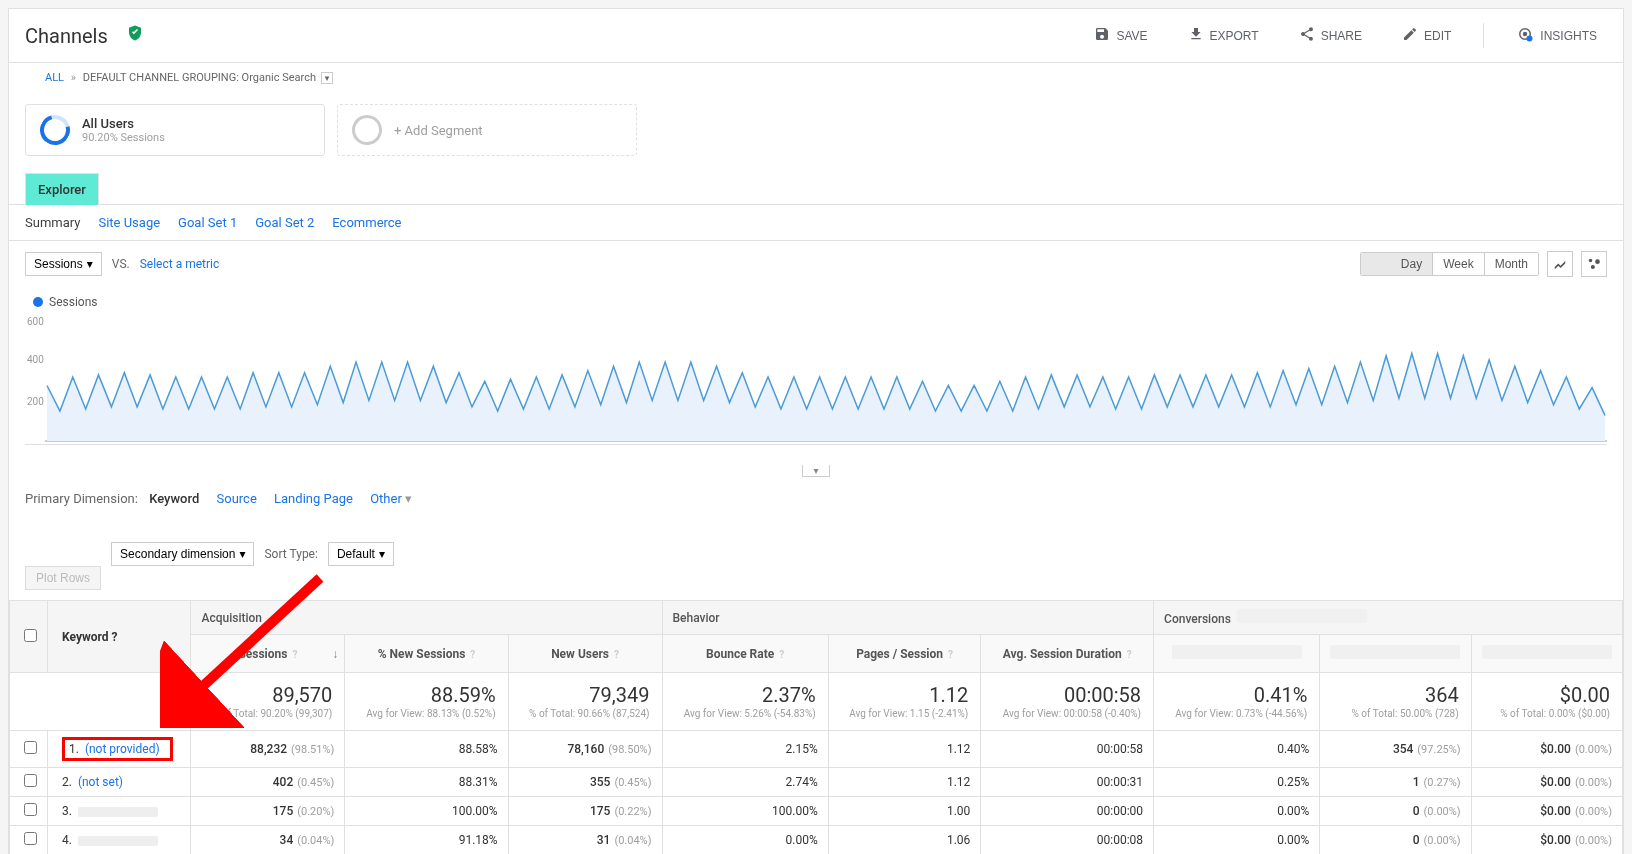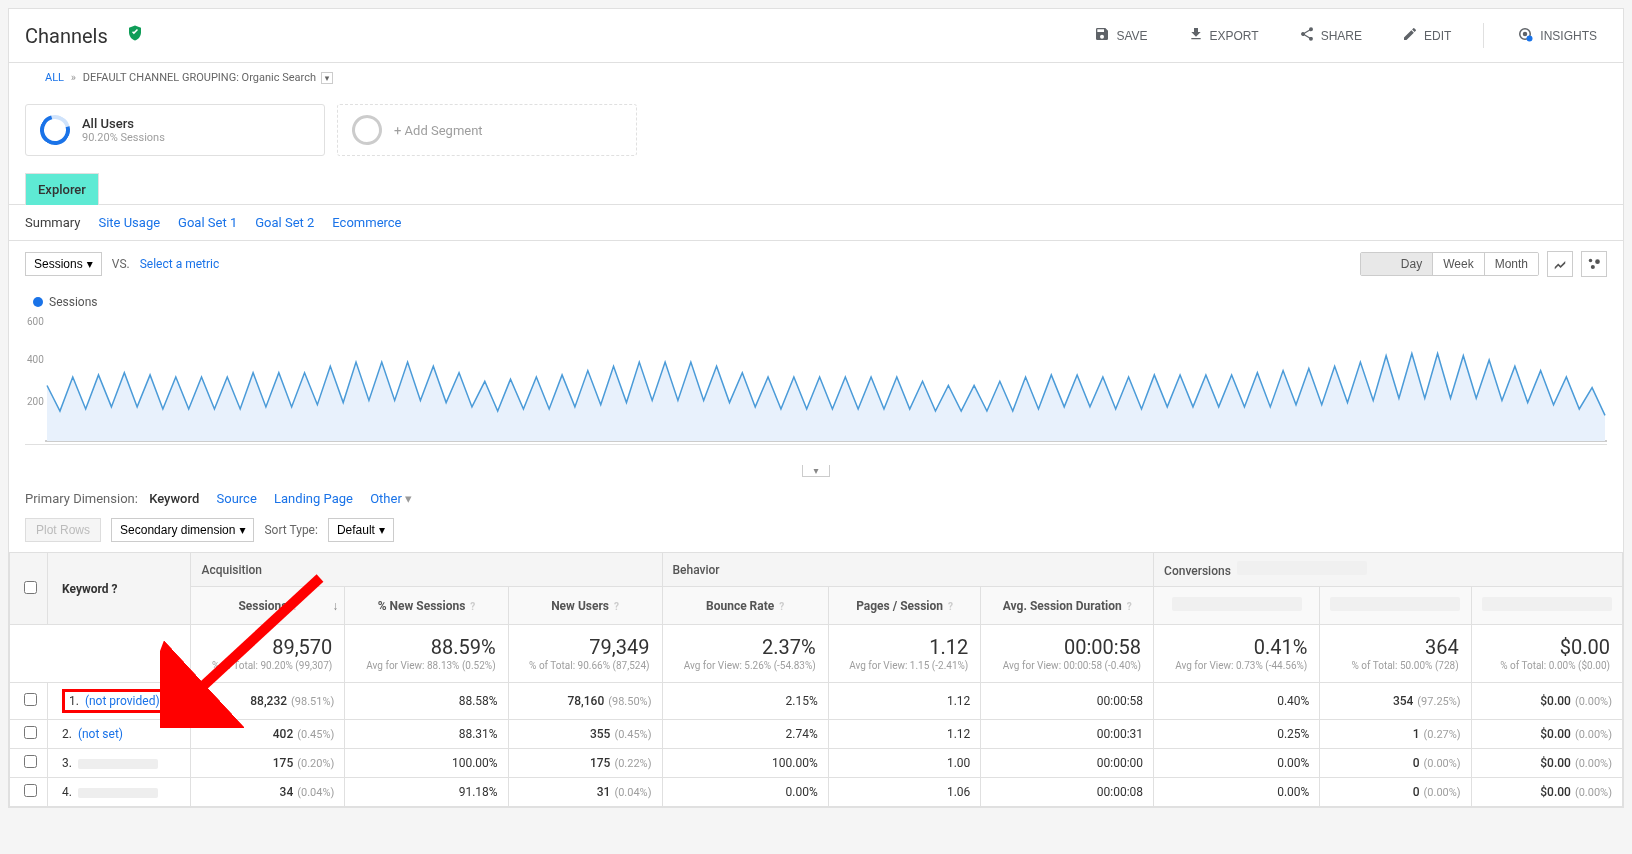--- a/index.html
+++ b/index.html
@@ -64,21 +64,21 @@
 
 
 .dim-row { padding: 14px 16px 6px; font-size: 13px; color: #666; }
 .dim-row .label { color: #666; margin-right: 8px; }
 .dim-row a { color: #1a73e8; margin-right: 14px; cursor: pointer; }
 .dim-row .active { color: #333; font-weight: 500; margin-right: 14px; }
 
 
 .table-controls { display: flex; justify-content: space-between; align-items: center; padding: 6px 16px 10px; }
 .tc-left { display: flex; align-items: center; gap: 10px; font-size: 12px; color: #666; }
-.plot-btn { border: 1px solid #ddd; padding: 4px 10px; background: #f5f5f5; color: #bbb; font-size:12px; }
+.plot-btn { border: 1px solid #ddd; padding: 4px 10px; background: #f5f5f5; color: #bbb; font-size:12px;margin-top:48px; }
 .tc-right { display: flex; align-items: center; gap: 6px; }
 .search-box { display: flex; }
 .search-input { border: 1px solid #ccc; padding: 3px 6px; width: 130px; font-size: 12px; }
 .search-btn { border: 1px solid #ccc; border-left: none; padding: 3px 8px; background: #fff; cursor: pointer; }
 .advanced-link { color: #1a73e8; font-size: 12px; cursor: pointer; margin: 0 6px; }
 .view-icons { display: flex; }
 .view-icon { width: 24px; height: 24px; border: 1px solid #ccc; border-left: none; display: flex; align-items: center; justify-content: center; cursor: pointer; font-size: 13px; color:#666; }
 .view-icon:first-child { border-left: 1px solid #ccc; }
 .view-icon.active { background: #eee; }
 

